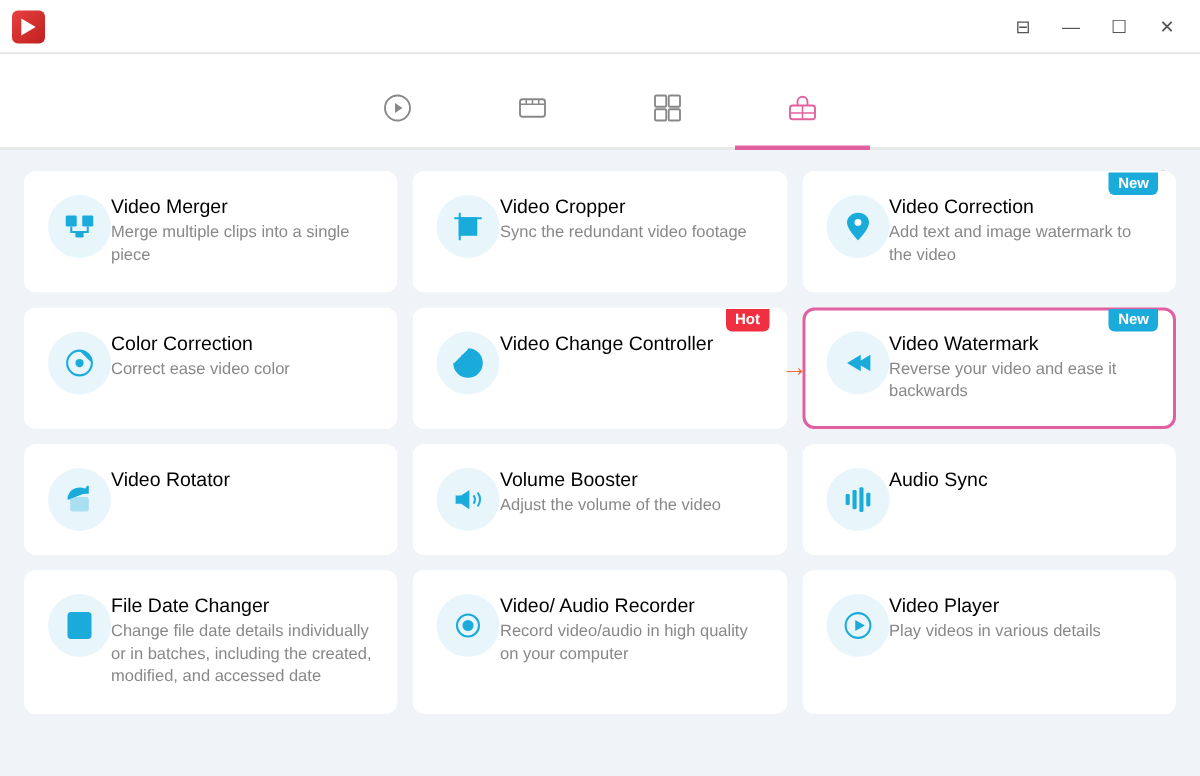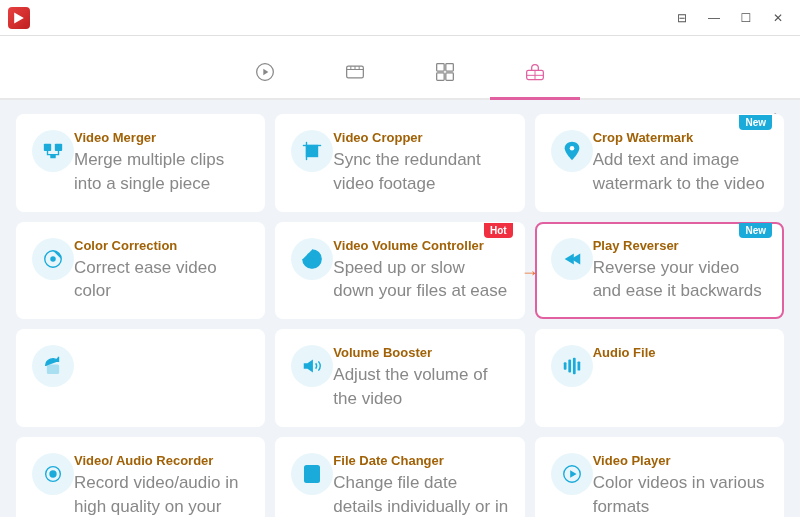--- a/index.html
+++ b/index.html
@@ -171,26 +171,26 @@
       width: 22px;
       height: 22px;
       fill: #1aabdb;
     }
 
     .tool-info {
       flex: 1;
     }
     .tool-name {
       font-size: 13px;
-      font-weight: 700;
-      color: #a16207;
+      font-weight: 400;
+      color: #000000;
       margin-bottom: 3px;
     }
     .tool-desc {
-      font-size: 17px;
+      font-size: 11px;
       color: #888;
       line-height: 1.4;
     }
 
     .badge {
       position: absolute;
       top: -1px;
       right: 10px;
       font-size: 10px;
       font-weight: bold;
@@ -324,21 +324,21 @@
   </div>
       <div class="tool-card">
     <span class="badge badge-new">New</span>
     <div class="tool-icon-wrap">
           <svg viewBox="0 0 24 24" width="22" height="22" fill="#1aabdb">
             <path d="M12 2C8 2 4 5 4 9c0 5 8 13 8 13s8-8 8-13c0-4-3.6-7-8-7z"></path>
             <circle cx="12" cy="9" r="2.5" fill="white"></circle>
           </svg>
         </div>
     <div class="tool-info">
-      <div class="tool-name">Crop Watermark</div>
+      <div class="tool-name">Video Correction</div>
       <div class="tool-desc">Add text and image watermark to the video</div>
     </div>
 
   </div>
       <div class="tool-card">
 
     <div class="tool-icon-wrap">
           <svg viewBox="0 0 24 24" width="22" height="22">
             <circle cx="12" cy="12" r="9" fill="none" stroke="#1aabdb" stroke-width="1.5"></circle>
             <path d="M12 3 A9 9 0 0 1 21 12" fill="#1aabdb"></path>
@@ -354,49 +354,49 @@
       <div class="tool-card">
     <span class="badge badge-hot">Hot</span>
     <div class="tool-icon-wrap">
           <svg viewBox="0 0 24 24" width="22" height="22" fill="none" stroke="#1aabdb" stroke-width="1.5">
             <path d="M12 2a10 10 0 1 1-10 10"></path>
             <path d="M12 12 L8 7" stroke-width="2" stroke-linecap="round"></path>
             <path d="M12 12 m-1 0 a1 1 0 1 0 2 0 a1 1 0 1 0-2 0"></path>
           </svg>
         </div>
     <div class="tool-info">
-      <div class="tool-name">Video Volume Controller</div>
-      <div class="tool-desc">Speed up or slow down your files at ease</div>
+      <div class="tool-name">Video Change Controller</div>
     </div>
     <span class="arrow-indicator">→</span>
   </div>
       <div class="tool-card highlighted">
     <span class="badge badge-new">New</span>
     <div class="tool-icon-wrap">
           <svg viewBox="0 0 24 24" width="22" height="22" fill="#1aabdb">
             <polygon points="14,6 4,12 14,18"></polygon>
             <polygon points="21,6 11,12 21,18"></polygon>
           </svg>
         </div>
     <div class="tool-info">
-      <div class="tool-name">Play Reverser</div>
+      <div class="tool-name">Video Watermark</div>
       <div class="tool-desc">Reverse your video and ease it backwards</div>
     </div>
 
   </div>
       <div class="tool-card">
 
     <div class="tool-icon-wrap">
           <svg viewBox="0 0 24 24" width="22" height="22" fill="none" stroke="#1aabdb" stroke-width="1.5">
             <path d="M4 12a8 8 0 0 1 14-5.2"></path>
             <polyline points="18 2 18 7 13 7"></polyline>
             <rect x="6" y="11" width="12" height="9" rx="1" fill="#1aabdb" opacity="0.3"></rect>
           </svg>
         </div>
     <div class="tool-info">
+      <div class="tool-name">Video Rotator</div>
     </div>
 
   </div>
       <div class="tool-card">
 
     <div class="tool-icon-wrap">
           <svg viewBox="0 0 24 24" width="22" height="22" fill="#1aabdb">
             <polygon points="3,9 3,15 7,15 13,19 13,5 7,9"></polygon>
             <path d="M16 9 a5 5 0 0 1 0 6" fill="none" stroke="#1aabdb" stroke-width="1.5"></path>
             <path d="M19 7 a8 8 0 0 1 0 10" fill="none" stroke="#1aabdb" stroke-width="1.5"></path>
@@ -412,35 +412,21 @@
 
     <div class="tool-icon-wrap">
           <svg viewBox="0 0 24 24" width="22" height="22" fill="#1aabdb">
             <rect x="3" y="8" width="3" height="8" rx="1"></rect>
             <rect x="8" y="5" width="3" height="14" rx="1"></rect>
             <rect x="13" y="3" width="3" height="18" rx="1"></rect>
             <rect x="18" y="7" width="3" height="10" rx="1"></rect>
           </svg>
         </div>
     <div class="tool-info">
-      <div class="tool-name">Audio File</div>
-    </div>
-
-  </div>
-      <div class="tool-card">
-
-    <div class="tool-icon-wrap">
-          <svg viewBox="0 0 24 24" width="22" height="22" fill="#1aabdb">
-            <circle cx="12" cy="12" r="8" fill="none" stroke="#1aabdb" stroke-width="1.5"></circle>
-            <circle cx="12" cy="12" r="4"></circle>
-          </svg>
-        </div>
-    <div class="tool-info">
-      <div class="tool-name">Video/ Audio Recorder</div>
-      <div class="tool-desc">Record video/audio in high quality on your computer</div>
+      <div class="tool-name">Audio Sync</div>
     </div>
 
   </div>
       <div class="tool-card">
 
     <div class="tool-icon-wrap">
           <svg viewBox="0 0 24 24" width="22" height="22" fill="none" stroke="#1aabdb" stroke-width="1.5">
             <rect x="4" y="3" width="16" height="18" rx="2"></rect>
             <line x1="8" y1="8" x2="16" y2="8"></line>
             <line x1="8" y1="12" x2="16" y2="12"></line>
@@ -450,24 +436,38 @@
     <div class="tool-info">
       <div class="tool-name">File Date Changer</div>
       <div class="tool-desc">Change file date details individually or in batches, including the created, modified, and accessed date</div>
     </div>
 
   </div>
       <div class="tool-card">
 
     <div class="tool-icon-wrap">
           <svg viewBox="0 0 24 24" width="22" height="22" fill="#1aabdb">
+            <circle cx="12" cy="12" r="8" fill="none" stroke="#1aabdb" stroke-width="1.5"></circle>
+            <circle cx="12" cy="12" r="4"></circle>
+          </svg>
+        </div>
+    <div class="tool-info">
+      <div class="tool-name">Video/ Audio Recorder</div>
+      <div class="tool-desc">Record video/audio in high quality on your computer</div>
+    </div>
+
+  </div>
+      <div class="tool-card">
+
+    <div class="tool-icon-wrap">
+          <svg viewBox="0 0 24 24" width="22" height="22" fill="#1aabdb">
             <circle cx="12" cy="12" r="9" fill="none" stroke="#1aabdb" stroke-width="1.5"></circle>
             <polygon points="10,8 17,12 10,16" fill="#1aabdb"></polygon>
           </svg>
         </div>
     <div class="tool-info">
       <div class="tool-name">Video Player</div>
-      <div class="tool-desc">Color videos in various formats</div>
+      <div class="tool-desc">Play videos in various details</div>
     </div>
 
   </div>
     </div>
 </div>
 
 </body></html>

